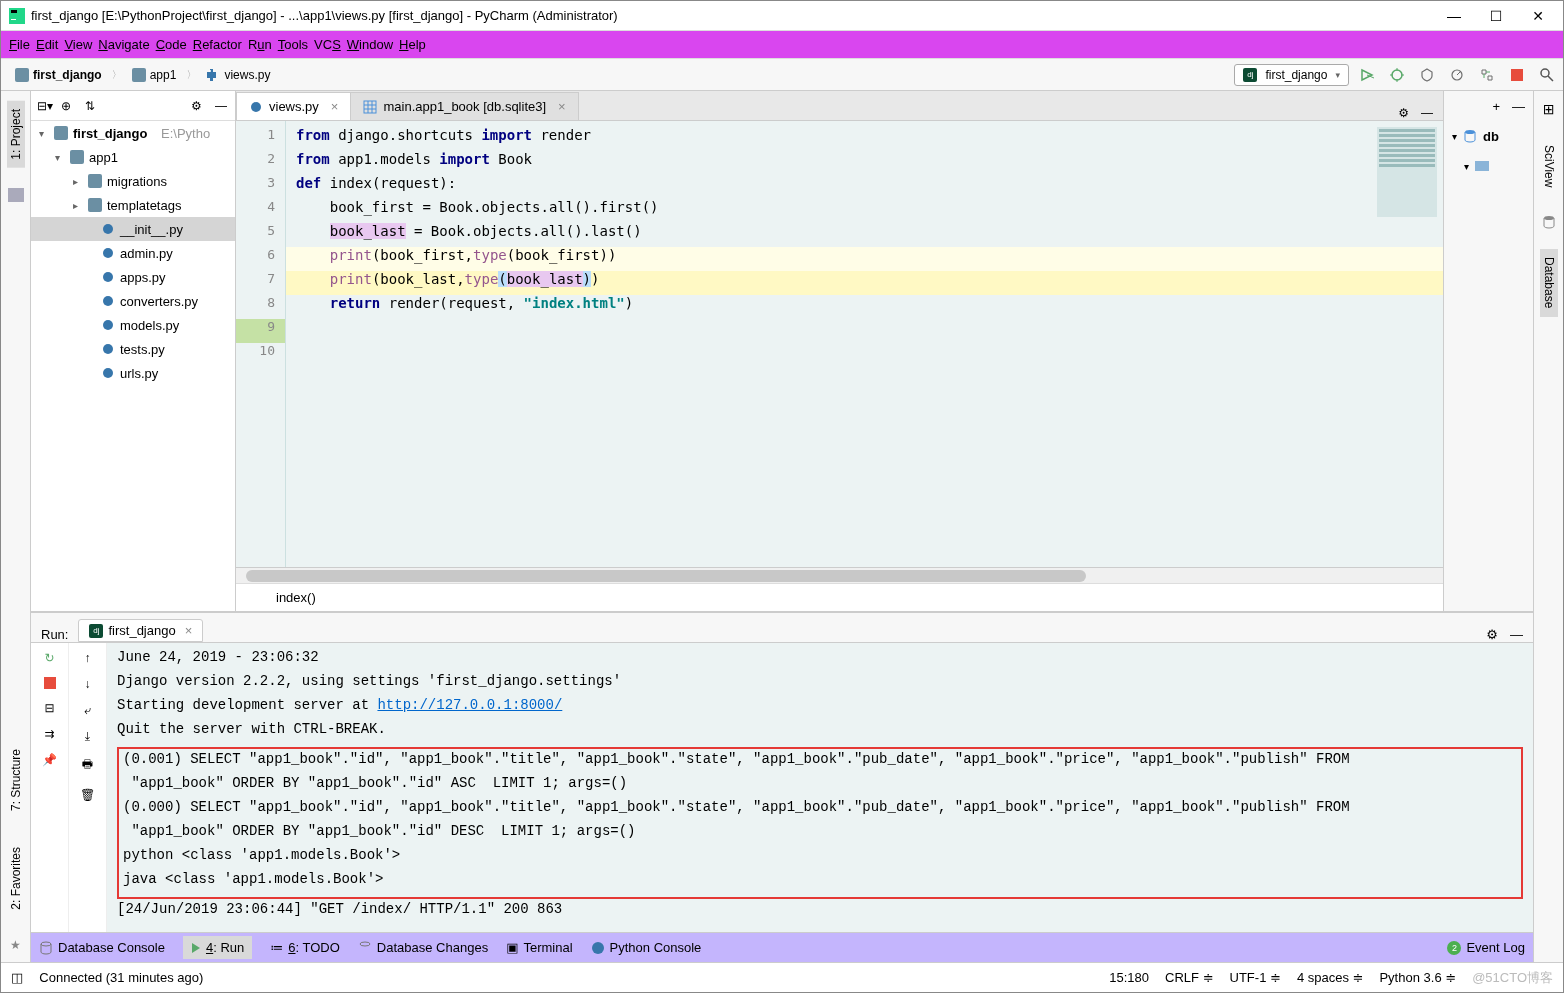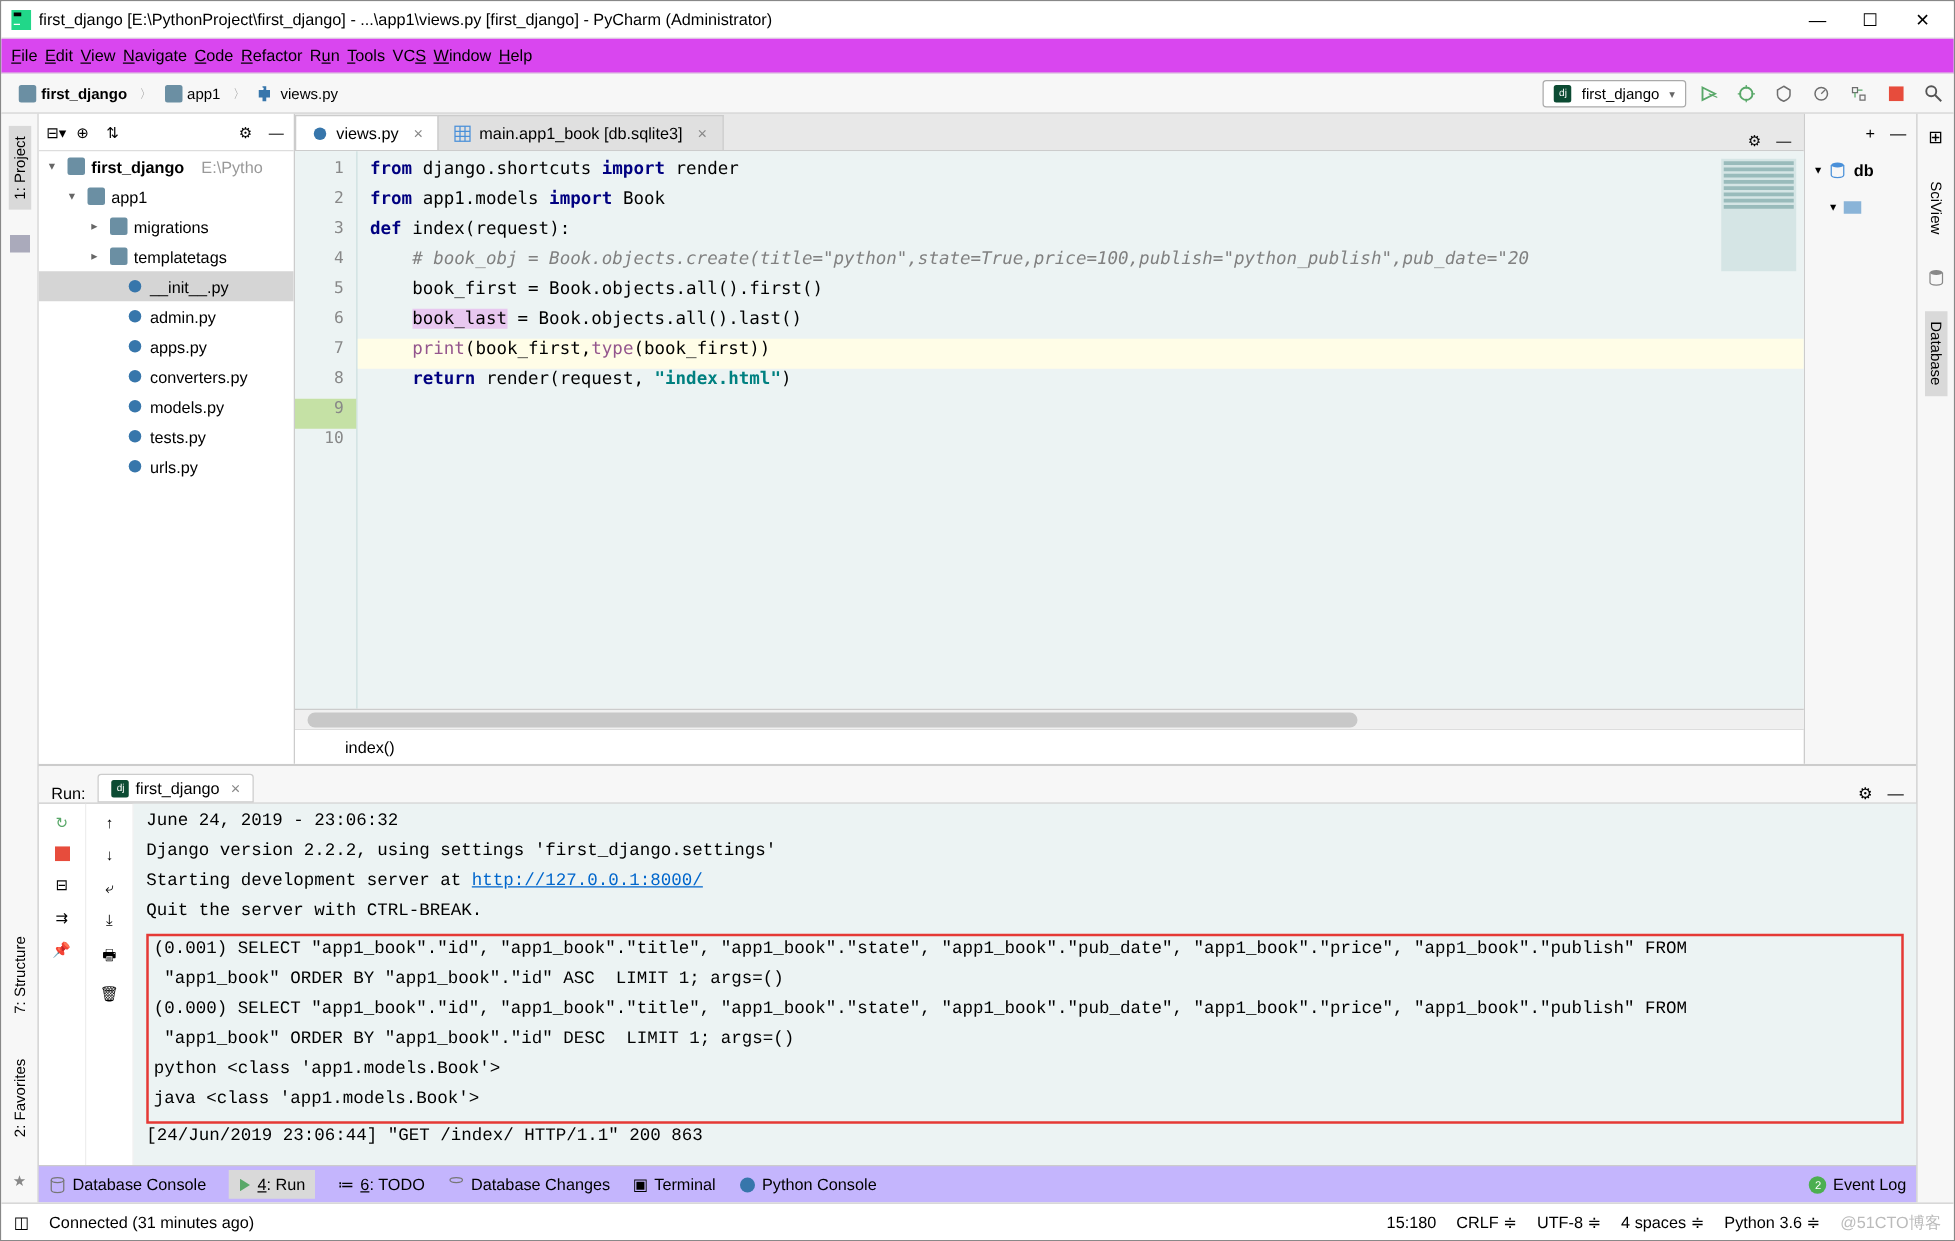--- a/index.html
+++ b/index.html
@@ -319,24 +319,24 @@
               <div>6</div>
               <div>7</div>
               <div>8</div>
               <div style="background:#c5e1a5">9</div>
               <div>10</div>
           </div>
           <div class="code">
             <div class="line"><span class="kw">from</span><span> django.shortcuts </span><span class="kw">import</span><span> render</span></div>
             <div class="line"><span class="kw">from</span><span> app1.models </span><span class="kw">import</span><span> Book</span></div>
             <div class="line"><span class="kw">def </span><span style="color:#000">index</span><span>(request):</span></div>
-            <div class="line"><span class="cm">    # book_obj = Book.objects.create(title="python",state=True,price=100,publish="python_publish",pub_date="20</span></div>
             <div class="line"><span>    book_first = Book.objects.</span><span>all</span><span>().</span><span>first</span><span>()</span></div>
             <div class="line"><span>    </span><span class="hl">book_last</span><span> = Book.objects.</span><span>all</span><span>().</span><span>last</span><span>()</span></div>
             <div class="line cur"><span>    </span><span class="self">print</span><span>(book_first,</span><span class="self">type</span><span>(book_first))</span></div>
+            <div class="line cur8"><span>    </span><span class="self">print</span><span>(book_last,</span><span class="self">type</span><span style="background:#bbdefb">(</span><span class="hl">book_last</span><span style="background:#bbdefb">)</span><span>)</span></div>
             <div class="line"><span>    </span><span class="kw">return </span><span>render</span><span>(request, </span><span class="str">"index.html"</span><span>)</span></div>
             <div class="minimap">
                 <div></div>
                 <div></div>
                 <div></div>
                 <div></div>
                 <div></div>
                 <div></div>
                 <div></div>
                 <div></div>
@@ -475,17 +475,17 @@
     <span class="vtab" style="transform:none;background:#d9d9d9">Database</span>
   </div>
 </div>
 
 <div class="statusbar">
   <span>◫</span>
   <span>Connected (31 minutes ago)</span>
   <span class="sp"></span>
   <span>15:180</span>
   <span><span>CRLF</span> ≑</span>
-  <span><span>UTF-8</span> ≑</span>
+  <span><span>UTF-1</span> ≑</span>
   <span><span>4 spaces</span> ≑</span>
   <span><span>Python 3.6</span> ≑</span>
   <span style="color:#bbb">@51CTO博客</span>
 </div>
 
 </body></html>

